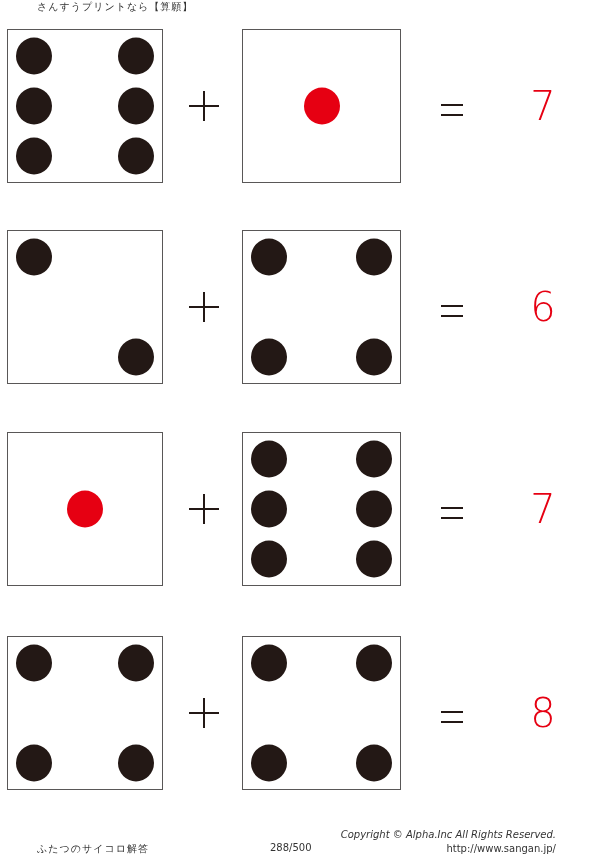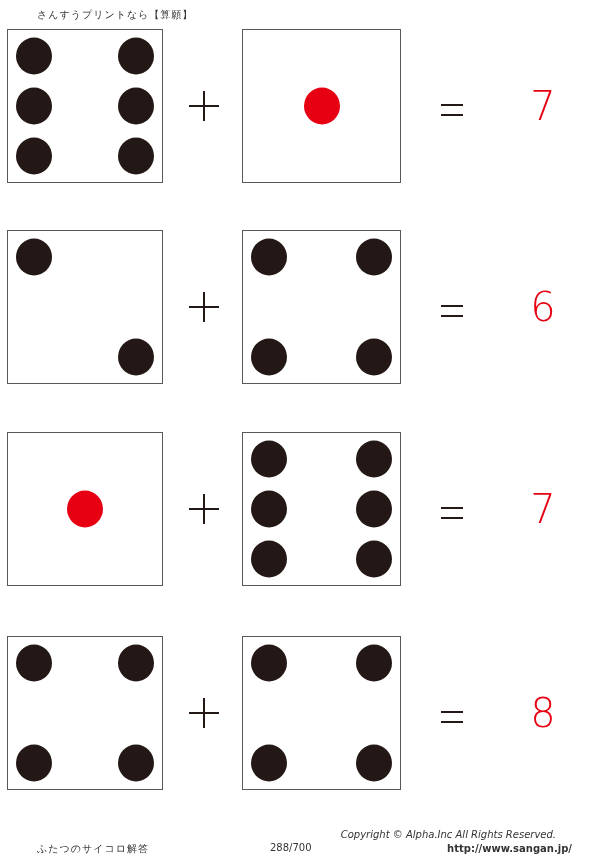--- a/index.html
+++ b/index.html
@@ -1,38 +1,38 @@
 <!DOCTYPE html>
 <html><head>
 <meta charset="utf-8">
 <style>
   html, body { margin: 0; padding: 0; background: #ffffff; }
   body { width: 600px; height: 859px; position: relative; overflow: hidden;
          font-family: "DejaVu Sans", sans-serif; color: #231815; }
-  .header { position: absolute; left: 37px; top: 8px; font-size: 10px; color: #333; letter-spacing: 1px; }
+  .header { position: absolute; left: 37px; top: 0; font-size: 10px; color: #333; letter-spacing: 1px; }
   .row { position: absolute; left: 0; width: 600px; height: 156px; }
   .die { position: absolute; width: 156px; height: 154px; border: 1.5px solid #595757; box-sizing: border-box; background: #fff; }
   .die.left { left: 7px; }
   .die.right { left: 242px; width: 159px; }
   .pip { position: absolute; width: 36px; height: 37px; border-radius: 50%; background: #231815; transform: translate(-50%, -50%); }
   .pip.red { background: #e60012; }
   .plus { position: absolute; left: 189px; top: 62px; width: 30px; height: 30px; }
   .plus::before, .plus::after { content: ""; position: absolute; background: #231815; }
   .plus::before { left: 0; top: 14px; width: 30px; height: 1.5px; }
   .plus::after { left: 14px; top: 0; width: 1.5px; height: 30px; }
   .equals { position: absolute; left: 441px; top: 75px; width: 22px; height: 10px; }
   .equals::before, .equals::after { content: ""; position: absolute; left: 0; width: 22px; height: 2px; background: #231815; }
   .equals::before { top: 0; }
   .equals::after { top: 10px; }
   .answer { position: absolute; left: 525px; top: 52px; width: 36px; text-align: center;
             font-size: 40px; line-height: 50px; color: #e60012; font-family: "DejaVu Sans", sans-serif; font-weight: 200; }
   .footer-left { position: absolute; left: 37px; top: 842px; font-size: 10px; color: #333; letter-spacing: 1px; }
   .footer-page { position: absolute; left: 270px; top: 842px; font-size: 10px; color: #333; }
   .footer-copy { position: absolute; right: 44px; top: 829px; font-size: 10px; color: #333; text-align: right; font-style: italic; }
-  .footer-url { position: absolute; right: 28px; top: 843px; font-size: 10px; color: #333; text-align: left; font-weight: bold; }
+  .footer-url { position: absolute; right: 44px; top: 843px; font-size: 10px; color: #333; text-align: left; }
 </style>
 </head>
 <body>
 
 <div class="header">さんすうプリントなら【算願】</div>
 
 <div id="rows">
     <div class="row" style="top: 29px;">
       <div class="die left">
         <div class="pip" style="left: 26px; top: 26px;"></div>
@@ -93,15 +93,15 @@
         <div class="pip" style="left: 26px; top: 126px;"></div>
         <div class="pip" style="left: 131px; top: 126px;"></div>
       </div>
       <div class="plus"></div>
       <div class="equals"></div>
       <div class="answer">8</div>
     </div>
   </div>
 
 <div class="footer-left">ふたつのサイコロ解答</div>
-<div class="footer-page">288/700</div>
+<div class="footer-page">288/500</div>
 <div class="footer-copy">Copyright ©  Alpha.Inc All Rights Reserved.</div>
 <div class="footer-url">http://www.sangan.jp/</div>
 
 </body></html>

